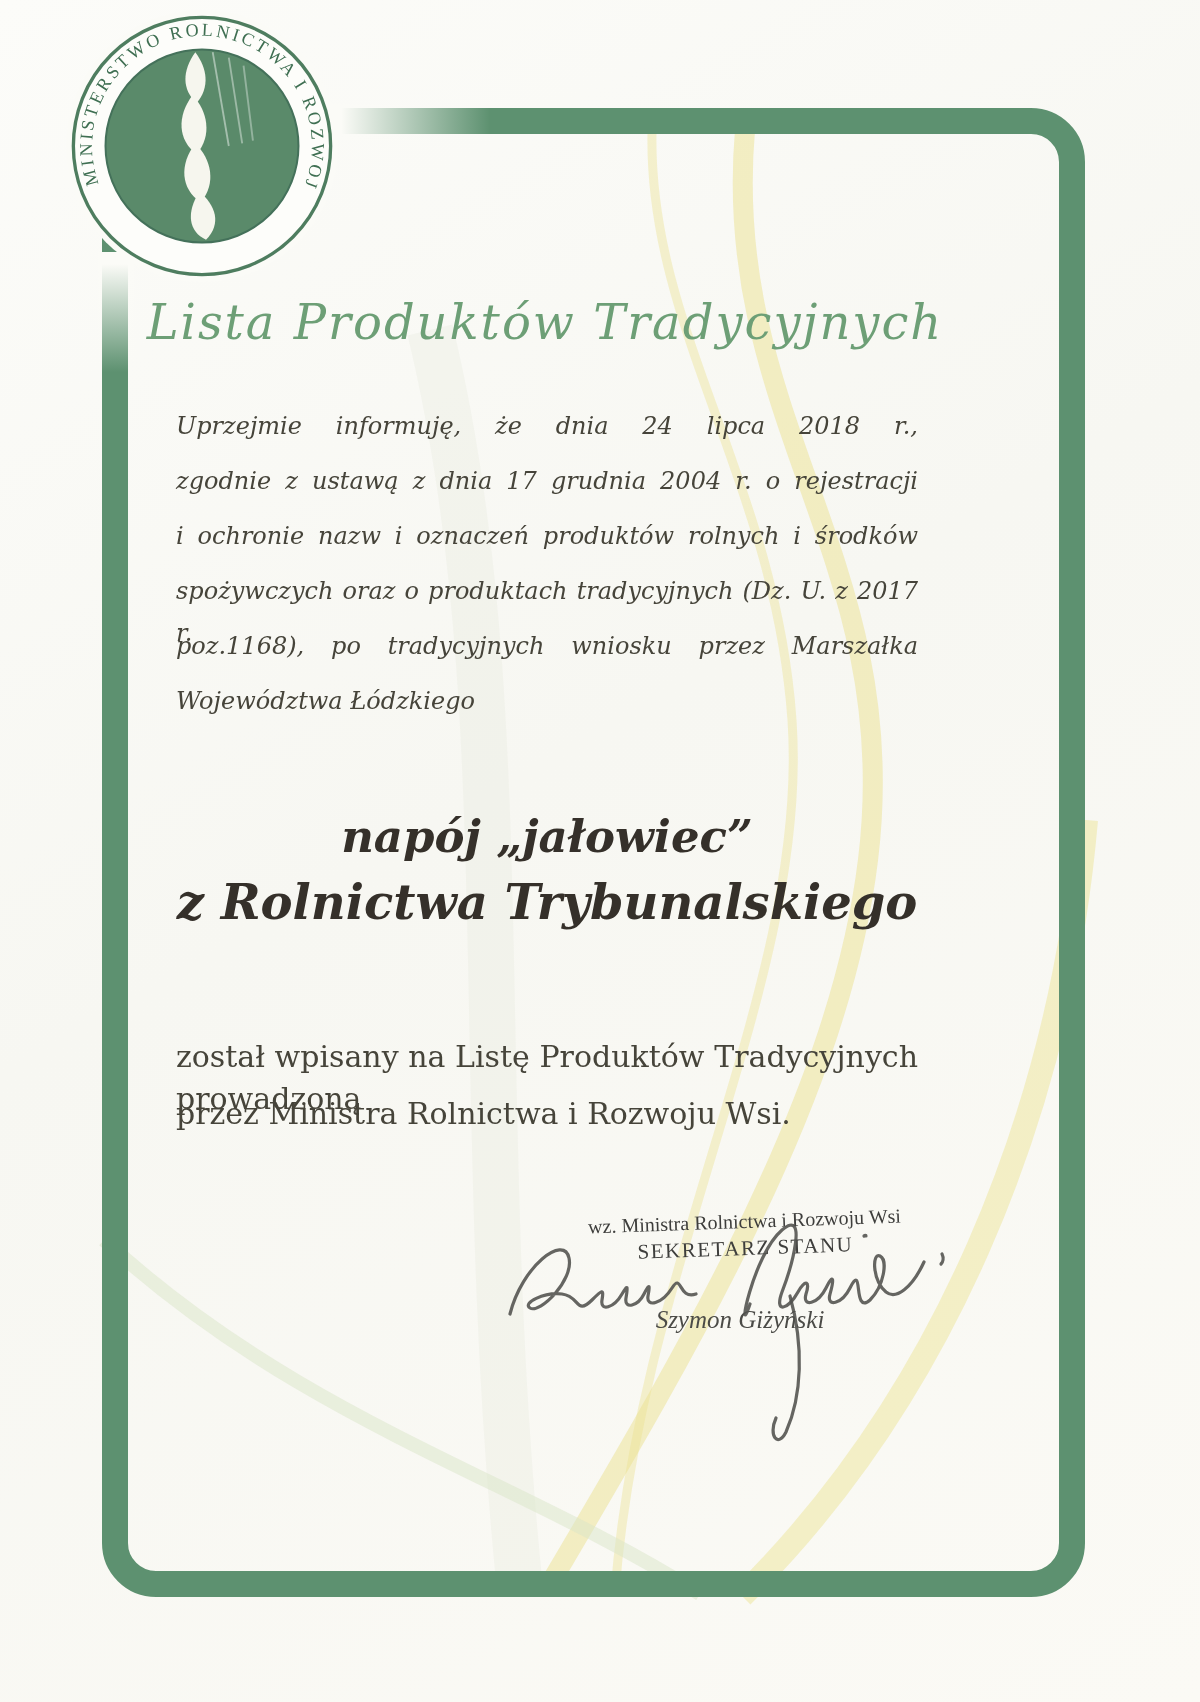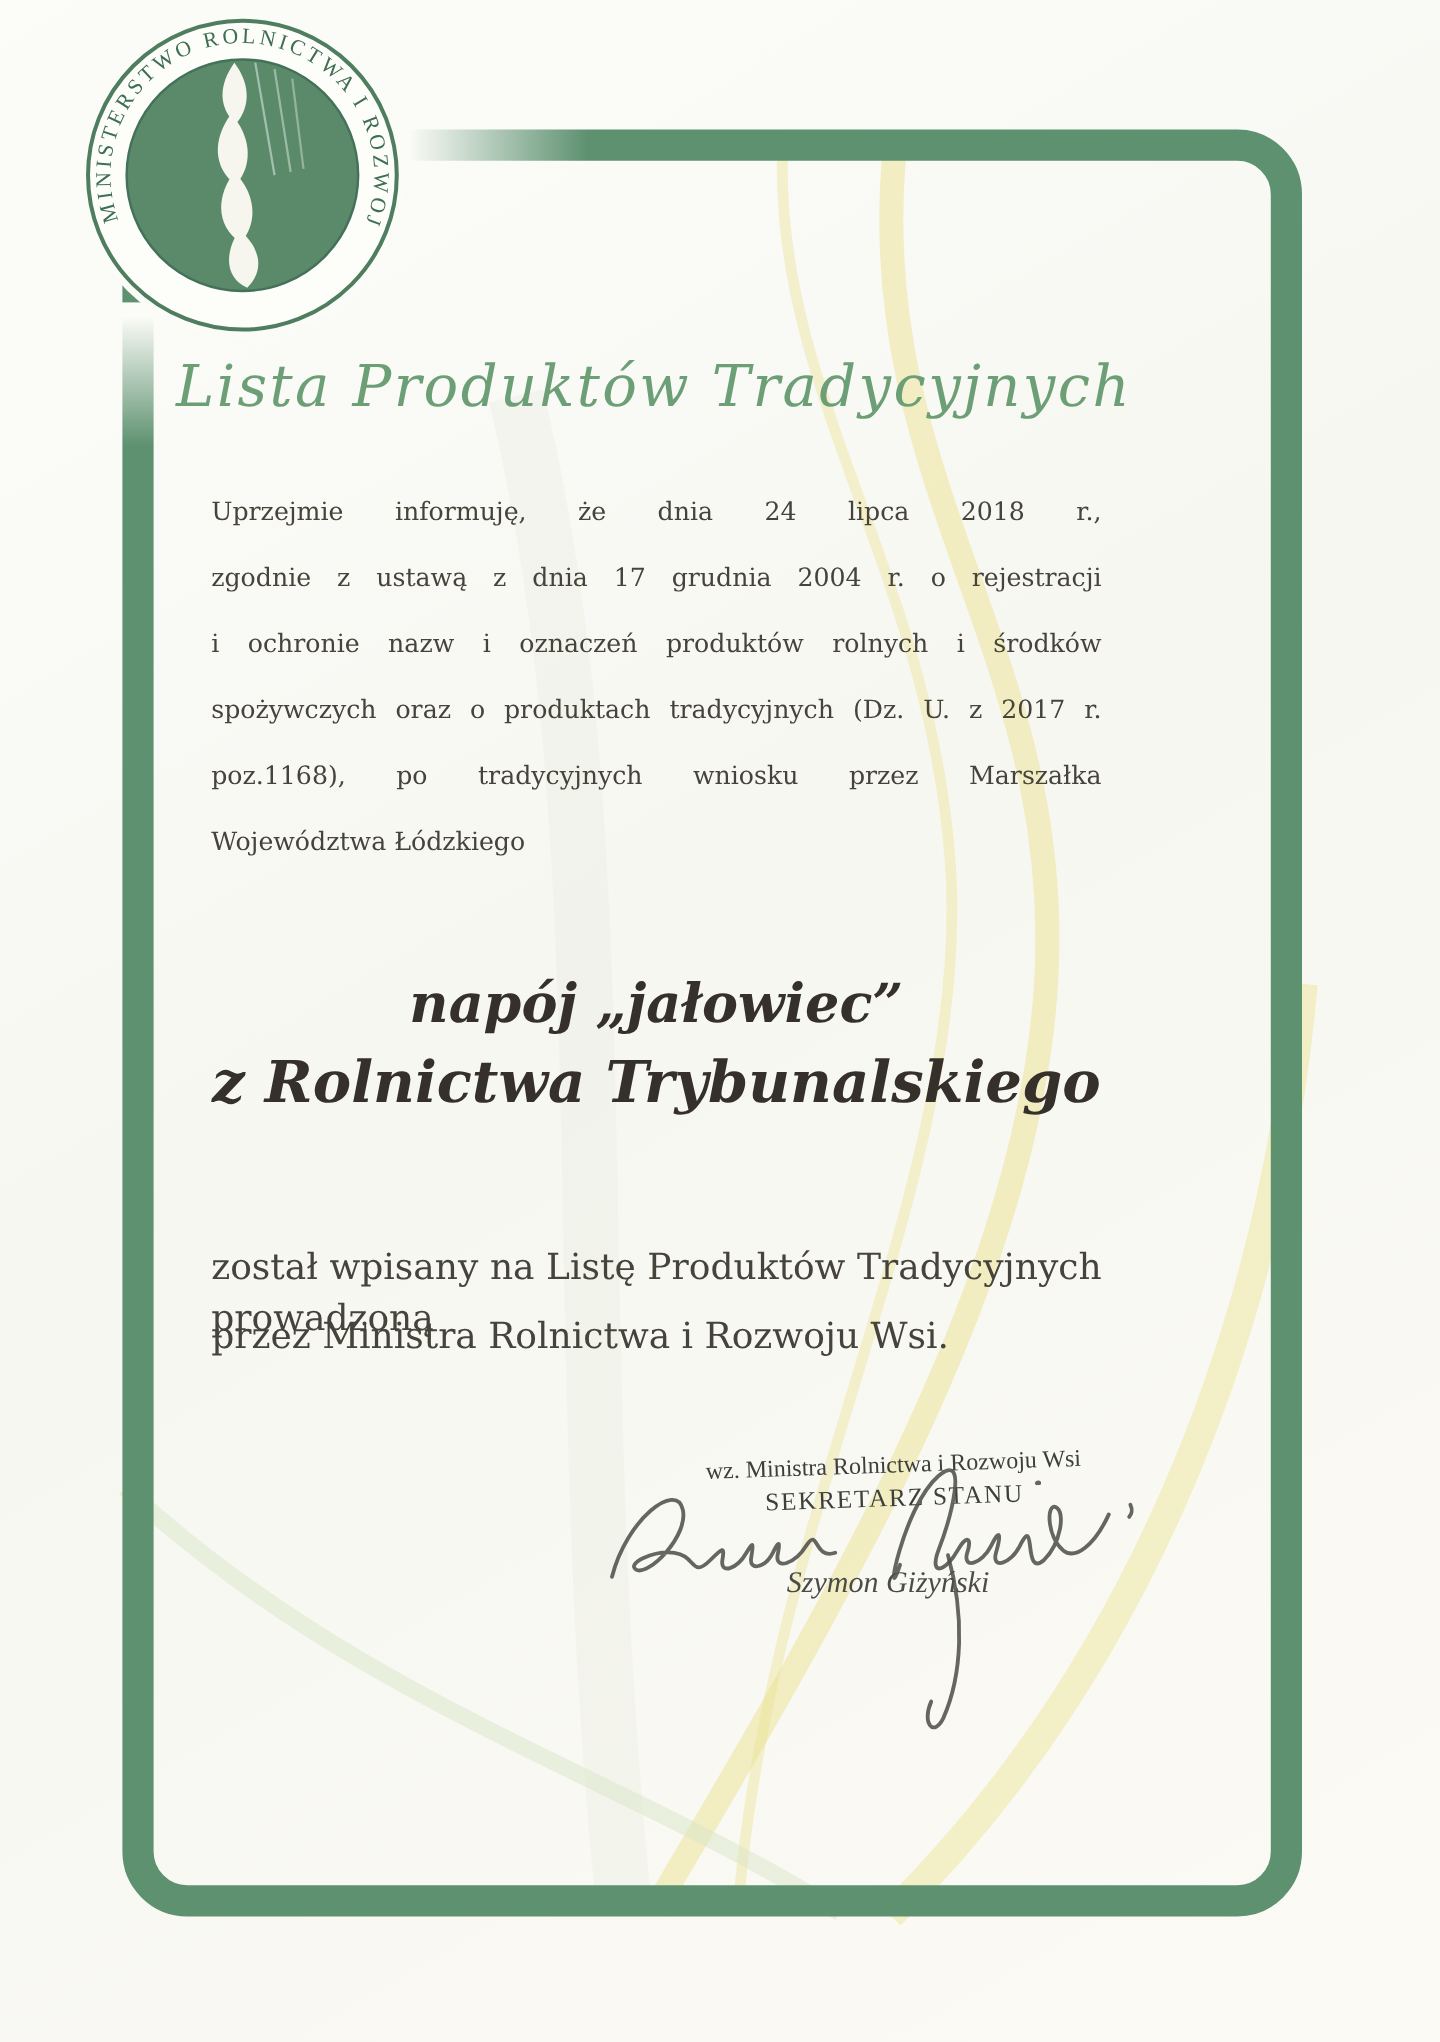--- a/index.html
+++ b/index.html
@@ -33,21 +33,21 @@
   }
   .logo { position:absolute; left:68px; top:12px; z-index:4; }
 
   .title {
     position:absolute; left:130px; top:294px; width:830px; z-index:5;
     text-align:center; font-style:italic; font-size:48px; letter-spacing:2px;
     color:#6d9f76;
   }
   .intro {
     position:absolute; left:176px; top:405px; width:742px; z-index:5;
-    font-size:21px; color:#46443a;
+    font-style:italic; font-size:24px; color:#46443a;
   }
   .closing {
     position:absolute; left:176px; top:1036px; width:742px; z-index:5;
     font-size:30px; color:#46443a;
   }
   .tline { height:55px; line-height:42px; }
   .jline { text-align:justify; }
   .jline::after { content:""; display:inline-block; width:100%; height:0; }
   .closing .tline { height:57px; }
 

